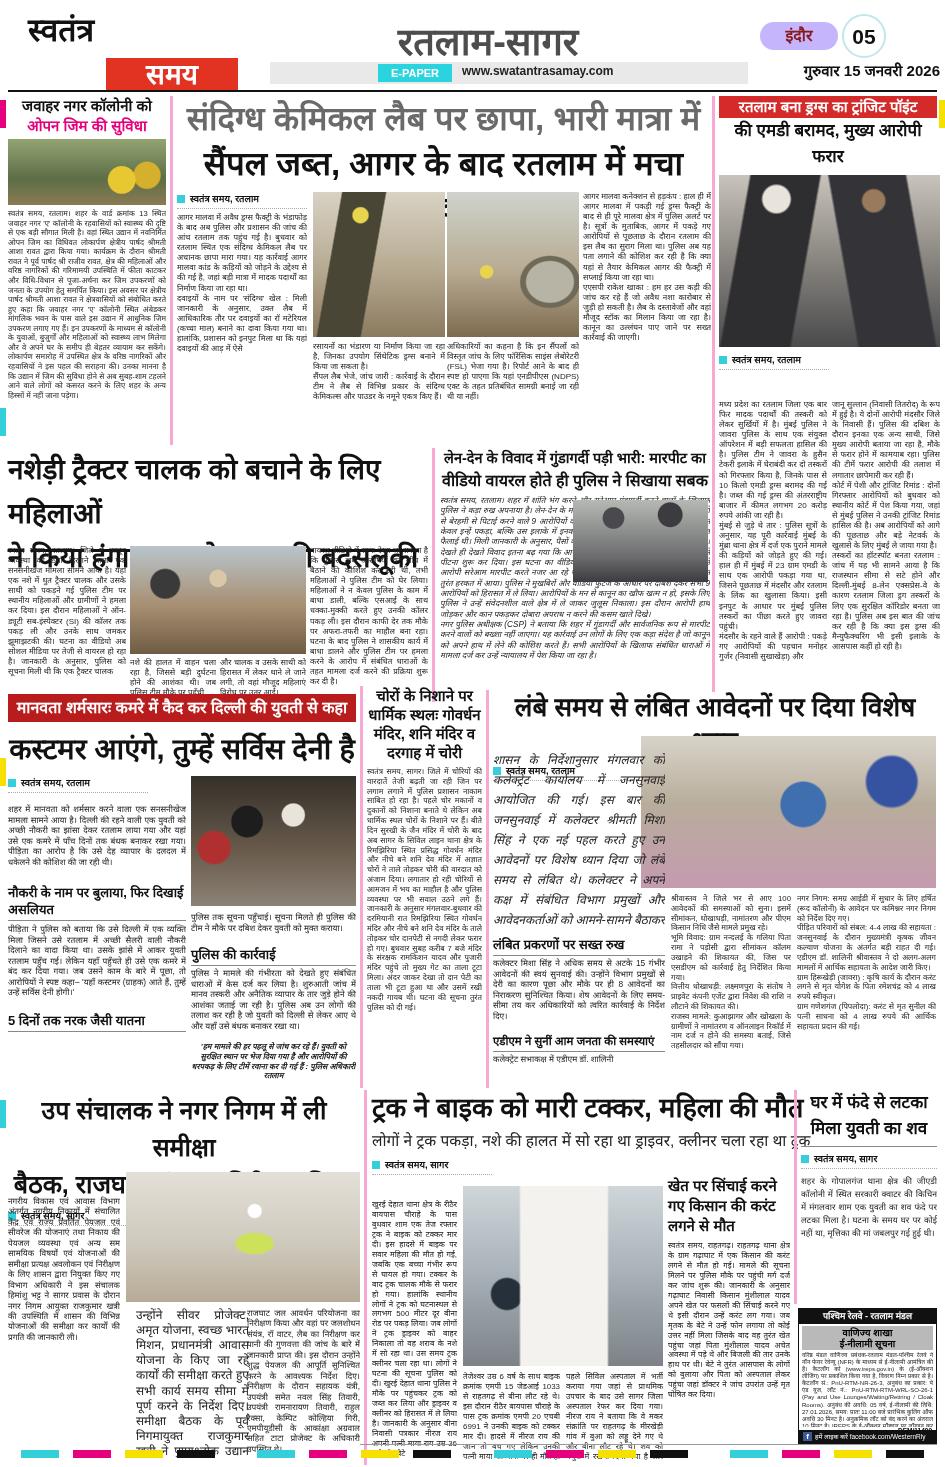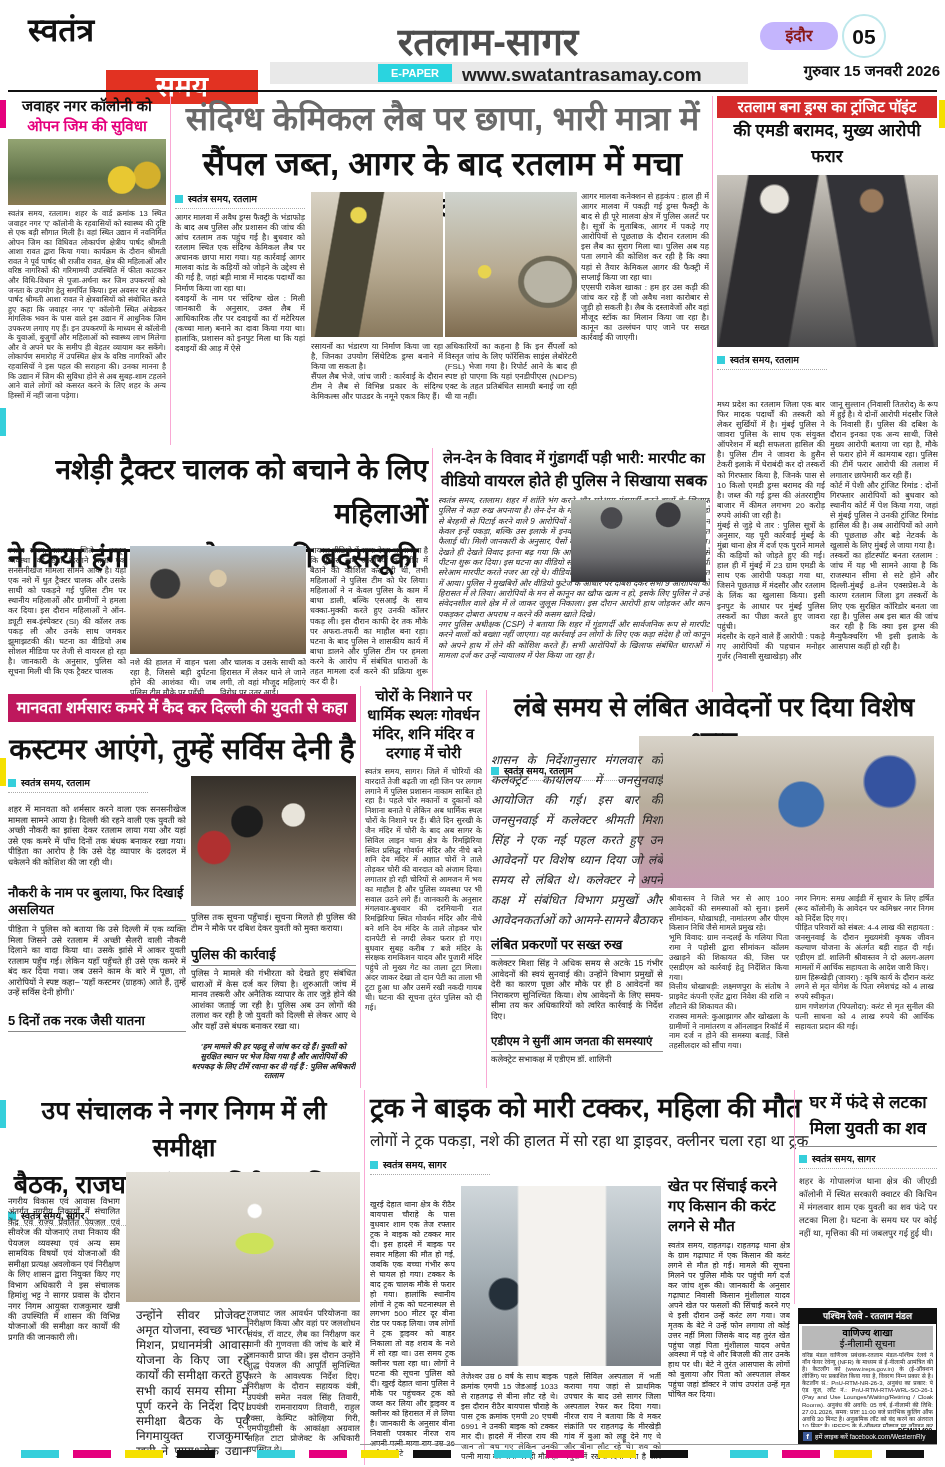--- a/index.html
+++ b/index.html
@@ -10,21 +10,21 @@
   .hl { font-weight:bold; color:#111; letter-spacing:0; }
   .center { text-align:center; }
   .body-txt { font-size:8px; line-height:1.26; text-align:justify; color:#222; white-space:pre-line; overflow:hidden; }
   .byline-row { display:flex; align-items:center; gap:5px; font-weight:bold; font-size:9.5px; color:#111;
                 border-bottom:1px dotted #aaa; padding-bottom:3px; }
   .sq { width:8px; height:8px; background:#35cfdb; flex:0 0 auto; }
   .photo { background:#9a9a9a; }
   .caption { font-size:8px; line-height:1.25; text-align:justify; color:#222; overflow:hidden; }
   .subhead { font-weight:bold; color:#111; border-bottom:1px solid #888; padding-bottom:2px; }
   .banner { color:#fff; font-weight:bold; text-align:center; }
-  .vr { border-left:1px solid #f9a8d4; }
+  .vr { border-left:3px solid #f9a8d4; }
   
   .ph-gym { background: radial-gradient(circle at 72% 62%, #e8c832 0 11%, rgba(0,0,0,0) 12%),
             radial-gradient(circle at 88% 55%, #d4b02c 0 9%, rgba(0,0,0,0) 10%),
             linear-gradient(180deg,#93a472,#5d6e46 60%,#8a7a52); }
   .ph-cop { background: radial-gradient(circle at 36% 16%, #e8d44f 0 5%, rgba(0,0,0,0) 6%),
             linear-gradient(100deg, rgba(0,0,0,0) 18%, #4a4636 19% 46%, rgba(0,0,0,0) 47%),
             linear-gradient(180deg,#d8d2c4,#b5a88f 55%,#8a7a5e); }
   .ph-lab { background: radial-gradient(ellipse at 78% 62%, #b8b4a5 0 16%, #6f6a58 17% 20%, rgba(0,0,0,0) 21%),
             radial-gradient(circle at 30% 55%, #e8d44f 0 5%, rgba(0,0,0,0) 6%),
             linear-gradient(180deg,#cfd3cd,#b7aa91 55%,#7e6b4f); }
@@ -63,29 +63,29 @@
 
   <div class="abs" style="left:0;top:100px;width:6px;height:28px;background:#e5007d;"></div>
   <div class="abs" style="left:0;top:408px;width:6px;height:28px;background:#35cfdb;"></div>
   <div class="abs" style="left:0;top:758px;width:6px;height:28px;background:#f5e000;"></div>
   <div class="abs" style="left:0;top:1100px;width:6px;height:28px;background:#35cfdb;"></div>
   <div class="abs" style="right:0;top:100px;width:6px;height:28px;background:#f5e000;"></div>
 
   <div class="abs" style="left:8px;top:8px;width:929px;height:82px;">
     <div class="abs" style="left:20px;top:0;width:230px;">
       <div style="font-family:'Liberation Serif',serif;font-weight:bold;font-size:32px;line-height:44px;color:#111;">स्वतंत्र</div>
-      <div style="margin-left:78px;margin-top:18px;width:152px;background:#e23222;text-align:center;">
+      <div style="margin-left:78px;margin-top:6px;width:132px;background:#e23222;text-align:center;">
         <span style="color:#fff;font-weight:bold;font-size:28px;line-height:34px;">समय</span>
       </div>
     </div>
     <div class="abs" style="left:262px;top:60px;width:170px;font-size:8px;color:#333;font-style:italic;">हम सिर्फ पत्रकारिता करते हैं</div>
     <div class="abs hl center" style="left:320px;top:6px;width:320px;font-size:38px;color:#4d4d4d;">रतलाम-सागर</div>
     <div class="abs" style="left:262px;top:54px;width:478px;height:22px;background:#e9e9e9;">
       <span style="position:absolute;left:108px;top:2px;width:74px;height:18px;background:#2ad4df;color:#fff;font-weight:bold;font-size:11px;text-align:center;line-height:18px;">E-PAPER</span>
-      <span style="position:absolute;left:192px;top:2px;font-weight:bold;font-size:19px;color:#222;">www.swatantrasamay.com</span>
+      <span style="position:absolute;left:192px;top:2px;font-weight:bold;font-size:12px;color:#222;">www.swatantrasamay.com</span>
     </div>
     <div class="abs" style="left:752px;top:14px;width:78px;height:28px;background:#c4b5fd;border-radius:14px;color:#8a1a1a;font-weight:bold;font-size:16px;text-align:center;line-height:28px;">इंदौर</div>
     <div class="abs" style="left:834px;top:6px;width:44px;height:44px;background:#fff;border:2px solid #bfe8ec;border-radius:50%;font-weight:bold;font-size:21px;color:#111;text-align:center;line-height:42px;">05</div>
     <div class="abs" style="left:742px;top:52px;width:190px;font-weight:bold;font-size:15px;color:#111;text-align:right;">गुरुवार 15 जनवरी 2026</div>
   </div>
   <div class="abs" style="left:8px;top:90px;width:929px;height:2px;background:#111;"></div>
 
   <div class="abs" style="left:8px;top:96px;width:158px;height:344px;">
     <div class="hl center" style="font-size:15px;line-height:20px;">जवाहर नगर कॉलोनी को</div>
     <div class="hl center" style="font-size:15px;line-height:20px;color:#e5007d;">ओपन जिम की सुविधा</div>
@@ -123,39 +123,39 @@
     </div>
     <div class="body-txt abs" style="left:4px;top:304px;width:108px;height:288px;">मध्य प्रदेश का रतलाम जिला एक बार फिर मादक पदार्थों की तस्करी को लेकर सुर्खियों में है। मुंबई पुलिस ने जावरा पुलिस के साथ एक संयुक्त ऑपरेशन में बड़ी सफलता हासिल की है। पुलिस टीम ने जावरा के हुसैन टेकरी इलाके में घेराबंदी कर दो तस्करों को गिरफ्तार किया है, जिनके पास से 10 किलो एमडी ड्रग्स बरामद की गई है। जब्त की गई ड्रग्स की अंतरराष्ट्रीय बाजार में कीमत लगभग 20 करोड़ रुपये आंकी जा रही है।
 मुंबई से जुड़े थे तार : पुलिस सूत्रों के अनुसार, यह पूरी कार्रवाई मुंबई के मुंब्रा थाना क्षेत्र में दर्ज एक पुराने मामले की कड़ियों को जोड़ते हुए की गई। हाल ही में मुंबई में 23 ग्राम एमडी के साथ एक आरोपी पकड़ा गया था, जिसने पूछताछ में मंदसौर और रतलाम के लिंक का खुलासा किया। इसी इनपुट के आधार पर मुंबई पुलिस तस्करों का पीछा करते हुए जावरा पहुंची।
 मंदसौर के रहने वाले हैं आरोपी : पकड़े गए आरोपियों की पहचान मनोहर गुर्जर (निवासी सुखाखेड़ा) और</div>
     <div class="body-txt abs" style="left:117px;top:304px;width:108px;height:288px;">जानू सुल्तान (निवासी तितरोद) के रूप में हुई है। ये दोनों आरोपी मंदसौर जिले के निवासी हैं। पुलिस की दबिश के दौरान इनका एक अन्य साथी, जिसे मुख्य आरोपी बताया जा रहा है, मौके से फरार होने में कामयाब रहा। पुलिस की टीमें फरार आरोपी की तलाश में लगातार छापेमारी कर रही हैं।
 कोर्ट में पेशी और ट्रांजिट रिमांड : दोनों गिरफ्तार आरोपियों को बुधवार को स्थानीय कोर्ट में पेश किया गया, जहां से मुंबई पुलिस ने उनकी ट्रांजिट रिमांड हासिल की है। अब आरोपियों को आगे की पूछताछ और बड़े नेटवर्क के खुलासे के लिए मुंबई ले जाया गया है।
 तस्करों का हॉटस्पॉट बनता रतलाम : जांच में यह भी सामने आया है कि राजस्थान सीमा से सटे होने और दिल्ली-मुंबई 8-लेन एक्सप्रेस-वे के कारण रतलाम जिला ड्रग तस्करों के लिए एक सुरक्षित कॉरिडोर बनता जा रहा है। पुलिस अब इस बात की जांच कर रही है कि क्या इस ड्रग्स की मैन्युफैक्चरिंग भी इसी इलाके के आसपास कहीं हो रही है।</div>
   </div>
 
   <div class="abs" style="left:8px;top:448px;width:420px;height:254px;">
-    <div class="hl" style="font-size:28px;line-height:44px;text-align:right;">नशेड़ी ट्रैक्टर चालक को बचाने के लिए महिलाओं</div>
+    <div class="hl" style="font-size:28px;line-height:44px;">नशेड़ी ट्रैक्टर चालक को बचाने के लिए महिलाओं</div>
     <div class="hl" style="font-size:28px;line-height:44px;">ने किया हंगामा, SI के साथ की बदसलूकी</div>
     <div class="body-txt abs" style="left:0;top:98px;width:118px;height:154px;">स्वतंत्र समय, रतलाम। जिले में कानून व्यवस्था को ठेंगा दिखाने वाला एक सनसनीखेज मामला सामने आया है। यहां एक नशे में धुत ट्रैक्टर चालक और उसके साथी को पकड़ने गई पुलिस टीम पर स्थानीय महिलाओं और ग्रामीणों ने हमला कर दिया। इस दौरान महिलाओं ने ऑन-ड्यूटी सब-इंस्पेक्टर (SI) की कॉलर तक पकड़ ली और उनके साथ जमकर झूमाझटकी की। घटना का वीडियो अब सोशल मीडिया पर तेजी से वायरल हो रहा है। जानकारी के अनुसार, पुलिस को सूचना मिली थी कि एक ट्रैक्टर चालक</div>
     <div class="photo ph-crowd abs" style="left:122px;top:98px;width:176px;height:108px;"></div>
     <div class="caption abs" style="left:122px;top:210px;width:86px;height:42px;">नशे की हालत में वाहन चला रहा है, जिससे बड़ी दुर्घटना होने की आशंका थी। जब पुलिस टीम मौके पर पहुँची</div>
     <div class="caption abs" style="left:212px;top:210px;width:86px;height:42px;">और चालक व उसके साथी को हिरासत में लेकर थाने ले जाने लगी, तो वहां मौजूद महिलाएं विरोध पर उतर आईं।</div>
     <div class="body-txt abs" style="left:302px;top:98px;width:118px;height:154px;">वायरल वीडियो में साफ देखा जा सकता है कि पुलिस जब आरोपियों को जीप में बैठाने की कोशिश कर रही थी, तभी महिलाओं ने पुलिस टीम को घेर लिया। महिलाओं ने न केवल पुलिस के काम में बाधा डाली, बल्कि एसआई के साथ धक्का-मुक्की करते हुए उनकी कॉलर पकड़ ली। इस दौरान काफी देर तक मौके पर अफरा-तफरी का माहौल बना रहा। घटना के बाद पुलिस ने शासकीय कार्य में बाधा डालने और पुलिस टीम पर हमला करने के आरोप में संबंधित धाराओं के तहत मामला दर्ज करने की प्रक्रिया शुरू कर दी है।</div>
   </div>
 
   <div class="abs vr" style="left:432px;top:448px;width:278px;height:254px;padding-left:5px;">
     <div class="hl center" style="font-size:14.5px;line-height:21px;">लेन-देन के विवाद में गुंडागर्दी पड़ी भारी: मारपीट का</div>
     <div class="hl center" style="font-size:16px;line-height:23px;">वीडियो वायरल होते ही पुलिस ने सिखाया सबक</div>
     <div class="photo ph-two-men abs" style="left:138px;top:52px;width:135px;height:82px;"></div>
     <div class="body-txt" style="margin-top:4px;height:200px;font-style:italic;font-size:8.2px;">स्वतंत्र समय, रतलाम। शहर में शांति भंग करने और सरेआम गुंडागर्दी करने वालों के खिलाफ पुलिस ने कड़ा रुख अपनाया है। लेन-देन के मामूली विवाद को लेकर एक युवक की लाठी-डंडों से बेरहमी से पिटाई करने वाले 9 आरोपियों को पुलिस ने गिरफ्तार कर लिया है। पुलिस ने न केवल इन्हें पकड़ा, बल्कि उस इलाके में इनका पैदल जुलूस भी निकाला जहां इन्होंने दहशत फैलाई थी। मिली जानकारी के अनुसार, पैसों के लेन-देन को लेकर दो पक्षों में विवाद हुआ था। देखते ही देखते विवाद इतना बढ़ गया कि आरोपियों ने युवक को घेरकर लाठियों और डंडों से पीटना शुरू कर दिया। इस घटना का वीडियो सोशल मीडिया पर वायरल हो गया, जिसमें आरोपी सरेआम मारपीट करते नजर आ रहे थे। वीडियो सामने आने के बाद पुलिस प्रशासन तुरंत हरकत में आया। पुलिस ने मुखबिरों और वीडियो फुटेज के आधार पर दबिश देकर सभी 9 आरोपियों को हिरासत में ले लिया। आरोपियों के मन से कानून का खौफ खत्म न हो, इसके लिए पुलिस ने उन्हें संवेदनशील वाले क्षेत्र में ले जाकर जुलूस निकाला। इस दौरान आरोपी हाथ जोड़कर और कान पकड़कर दोबारा अपराध न करने की कसम खाते दिखे।
 नगर पुलिस अधीक्षक (CSP) ने बताया कि शहर में गुंडागर्दी और सार्वजनिक रूप से मारपीट करने वालों को बख्शा नहीं जाएगा। यह कार्रवाई उन लोगों के लिए एक कड़ा संदेश है जो कानून को अपने हाथ में लेने की कोशिश करते हैं। सभी आरोपियों के खिलाफ संबंधित धाराओं में मामला दर्ज कर उन्हें न्यायालय में पेश किया जा रहा है।</div>
   </div>
 
   <div class="abs" style="left:8px;top:694px;width:348px;height:394px;">
-    <div class="banner" style="background:#be185d;font-size:16px;line-height:28px;height:28px;">मानवता शर्मसारः कमरे में कैद कर दिल्ली की युवती से कहा</div>
+    <div class="banner" style="background:#b91c1c;font-size:16px;line-height:28px;height:28px;">मानवता शर्मसारः कमरे में कैद कर दिल्ली की युवती से कहा</div>
     <div class="hl center" style="margin-top:6px;font-size:29px;line-height:42px;">कस्टमर आएंगे, तुम्हें सर्विस देनी है</div>
     <div class="byline-row" style="margin-top:6px;width:140px;">
       <span class="sq"></span>
       <span>स्वतंत्र समय, रतलाम</span>
     </div>
     <div class="photo ph-night abs" style="left:183px;top:82px;width:165px;height:130px;"></div>
     <div class="body-txt abs" style="left:0;top:110px;width:178px;height:76px;font-size:8.4px;">शहर में मानवता को शर्मसार करने वाला एक सनसनीखेज मामला सामने आया है। दिल्ली की रहने वाली एक युवती को अच्छी नौकरी का झांसा देकर रतलाम लाया गया और यहां उसे एक कमरे में पाँच दिनों तक बंधक बनाकर रखा गया। पीड़िता का आरोप है कि उसे देह व्यापार के दलदल में धकेलने की कोशिश की जा रही थी।</div>
     <div class="subhead abs" style="left:0;top:190px;width:178px;font-size:13px;line-height:17px;">नौकरी के नाम पर बुलाया, फिर दिखाई असलियत</div>
     <div class="body-txt abs" style="left:0;top:230px;width:178px;height:84px;font-size:8.4px;">पीड़िता ने पुलिस को बताया कि उसे दिल्ली में एक व्यक्ति मिला जिसने उसे रतलाम में अच्छी सैलरी वाली नौकरी दिलाने का वादा किया था। उसके झांसे में आकर युवती रतलाम पहुँच गई। लेकिन यहाँ पहुँचते ही उसे एक कमरे में बंद कर दिया गया। जब उसने काम के बारे में पूछा, तो आरोपियों ने स्पष्ट कहा– 'यहाँ कस्टमर (ग्राहक) आते हैं, तुम्हें उन्हें सर्विस देनी होगी।'</div>
     <div class="subhead abs" style="left:0;top:318px;width:178px;font-size:13px;line-height:17px;">5 दिनों तक नरक जैसी यातना</div>
@@ -230,21 +230,21 @@
       <span class="sq"></span>
       <span>स्वतंत्र समय, सागर</span>
     </div>
     <div class="body-txt" style="margin-top:6px;height:112px;font-size:8.6px;line-height:1.5;">शहर के गोपालगंज थाना क्षेत्र की जीएडी कॉलोनी में स्थित सरकारी क्वाटर की किचिन में मंगलवार शाम एक युवती का शव फंदे पर लटका मिला है। घटना के समय घर पर कोई नहीं था, मृत्तिका की मां जबलपुर गई हुई थी।</div>
   </div>
 
   <div class="abs" style="left:798px;top:1308px;width:139px;height:136px;border:1.5px solid #111;background:#fff;">
     <div class="banner" style="background:#111;font-size:9px;line-height:15px;height:15px;">पश्चिम रेलवे - रतलाम मंडल</div>
     <div class="center" style="background:#b9b9b9;margin:2px 3px 0 3px;padding:1px 0;">
       <div style="font-weight:bold;font-size:9.5px;line-height:11px;">वाणिज्य शाखा</div>
-      <div style="font-weight:normal;font-size:9.5px;line-height:11px;">ई-नीलामी सूचना</div>
+      <div style="font-weight:bold;font-size:9.5px;line-height:11px;">ई-नीलामी सूचना</div>
     </div>
     <div class="body-txt" style="margin:2px 3px 0 3px;height:75px;font-size:6px;line-height:1.18;">वरिष्ठ मंडल वाणिज्य प्रबंधक-रतलाम मंडल-पश्चिम रेलवे ने नॉन फेयर रेवेन्यू (NFR) के माध्यम से ई-नीलामी आमंत्रित की है। कैटलॉग को (www.ireps.gov.in) के (ई-ऑक्शन लीजिंग) पर प्रकाशित किया गया है, विवरण निम्न प्रकार से है। कैटलॉग सं.: PnU-RTM-NR-26-3, अनुबंध का प्रकार: पे एंड यूज, लॉट नं.: PnU-RTM-RTM-WRL-SO-26-1 (Pay and Use Lounges/Waiting/Retiring / Cloak Rooms). अनुबंध की अवधि: 05 वर्ष, ई-नीलामी की तिथि: 27.01.2026, समय: प्रातः 11:00 बजे प्रारंभिक कुलिंग ऑफ अवधि 30 मिनट है। अनुक्रमिक लॉट को बंद करने का अंतराल 10 मिनट है। IREPS के ई-ऑक्शन मॉड्यूल पर लॉगइन कर नियमित समय देखा जा सकता है।</div>
     <div style="text-align:right;font-weight:bold;font-size:6.5px;padding-right:4px;">DEM/11409</div>
     <div style="position:absolute;left:0;bottom:0;width:100%;height:13px;background:#111;color:#fff;font-size:6.5px;line-height:13px;display:flex;align-items:center;gap:3px;padding-left:4px;">
       <span style="display:inline-block;width:9px;height:9px;background:#3b5998;color:#fff;font-weight:bold;font-size:8px;line-height:9px;text-align:center;">f</span>
       <span>हमें लाइक करें  facebook.com/WesternRly</span>
     </div>
   </div>
 
   <div class="abs" style="left:360px;top:1444px;width:577px;height:1px;background:#999;"></div>

